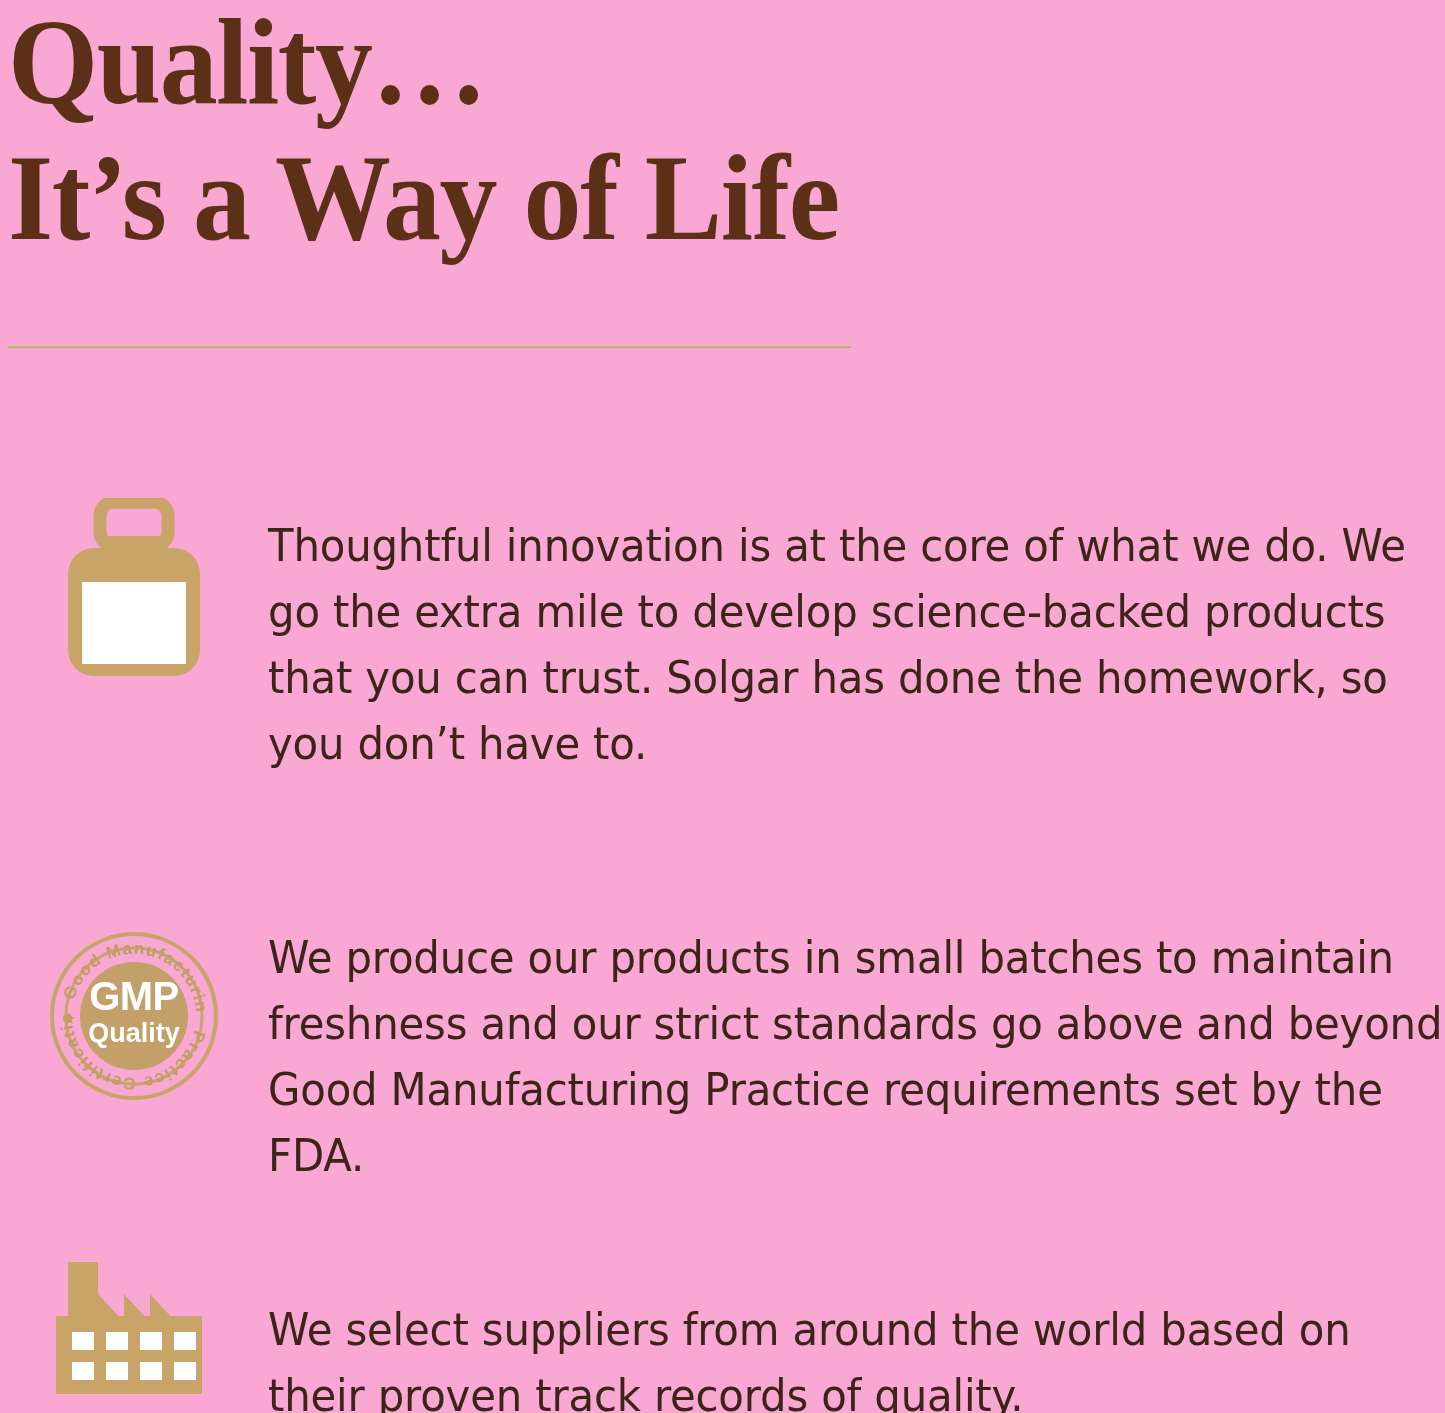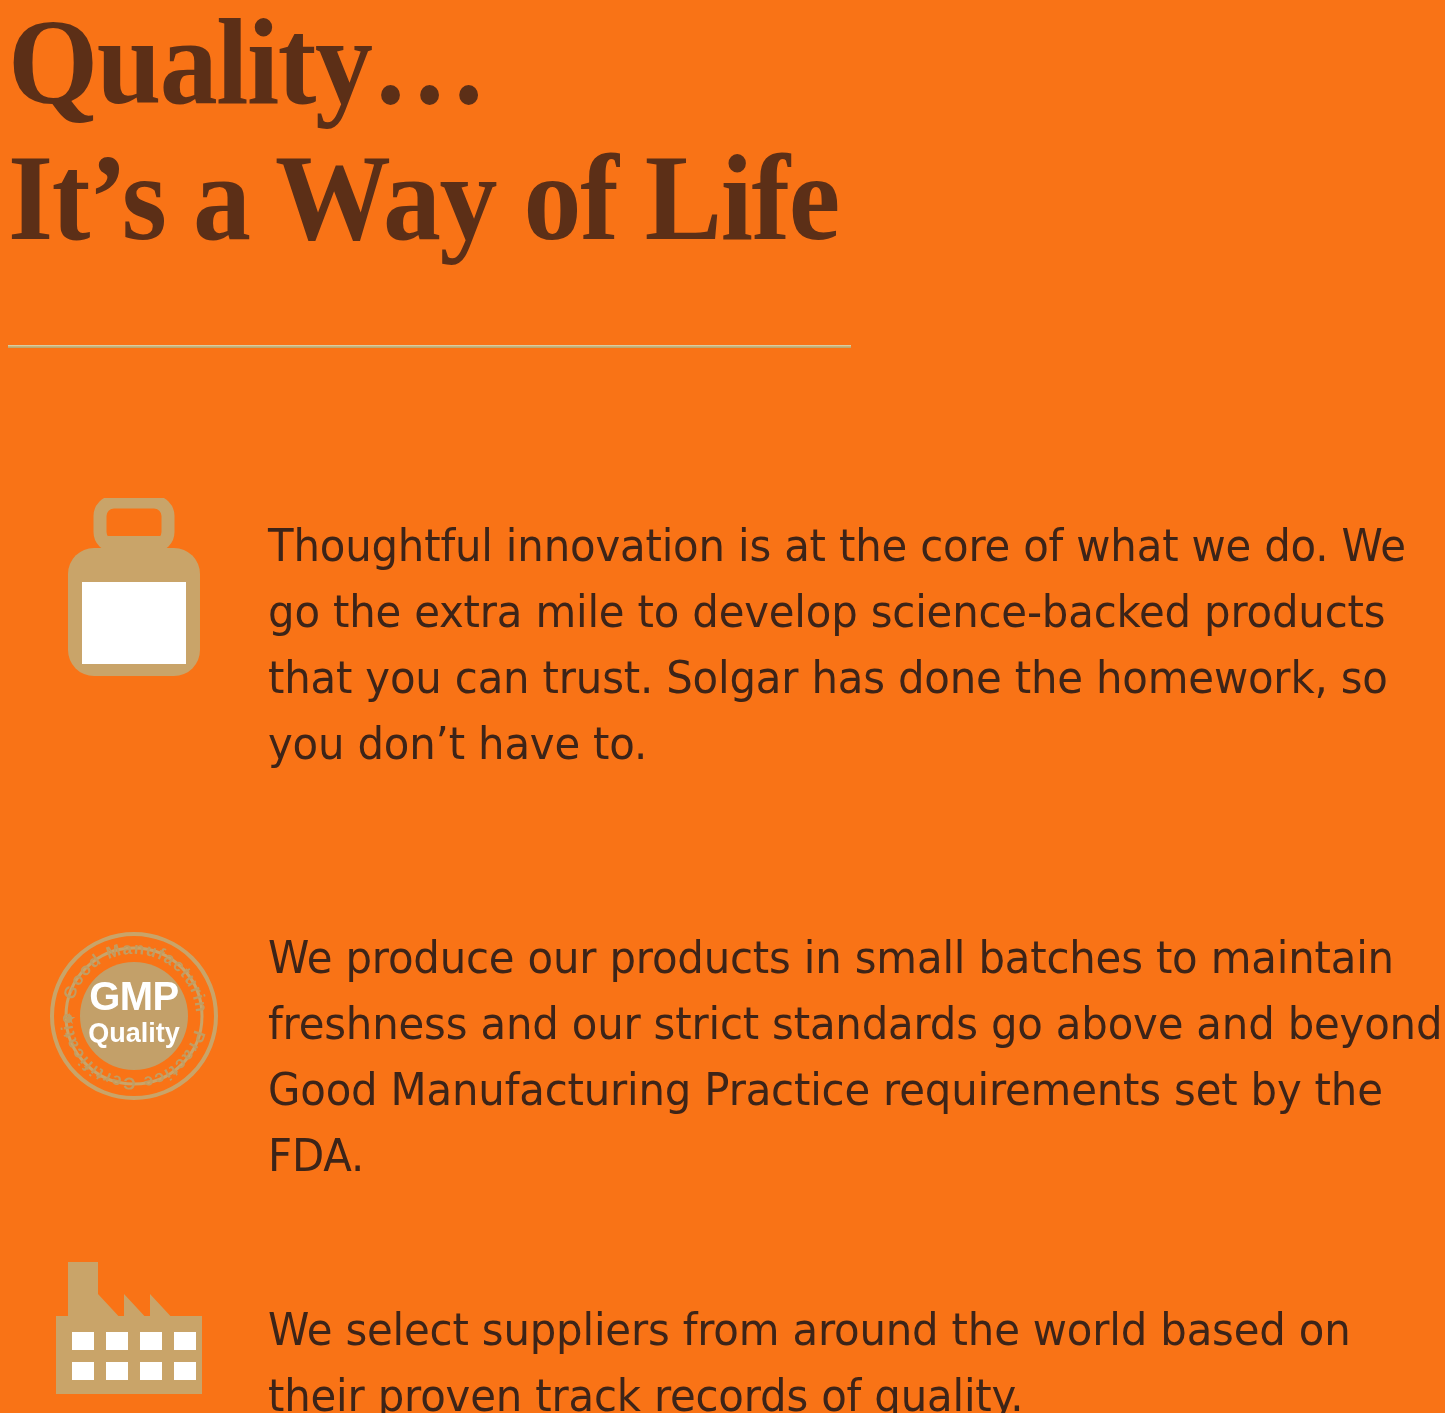--- a/index.html
+++ b/index.html
@@ -13,21 +13,21 @@
     height: 1413px;
     overflow: hidden;
     font-family: "Liberation Sans", sans-serif;
     -webkit-font-smoothing: antialiased;
   }
 
   .page {
     position: relative;
     width: 1445px;
     height: 1413px;
-    background: #f97316;
+    background: #f9a8d4;
   }
 
   
   .heading {
     position: absolute;
     left: 8px;
     top: 2px;
     width: 1100px;
   }
   .heading-line {

